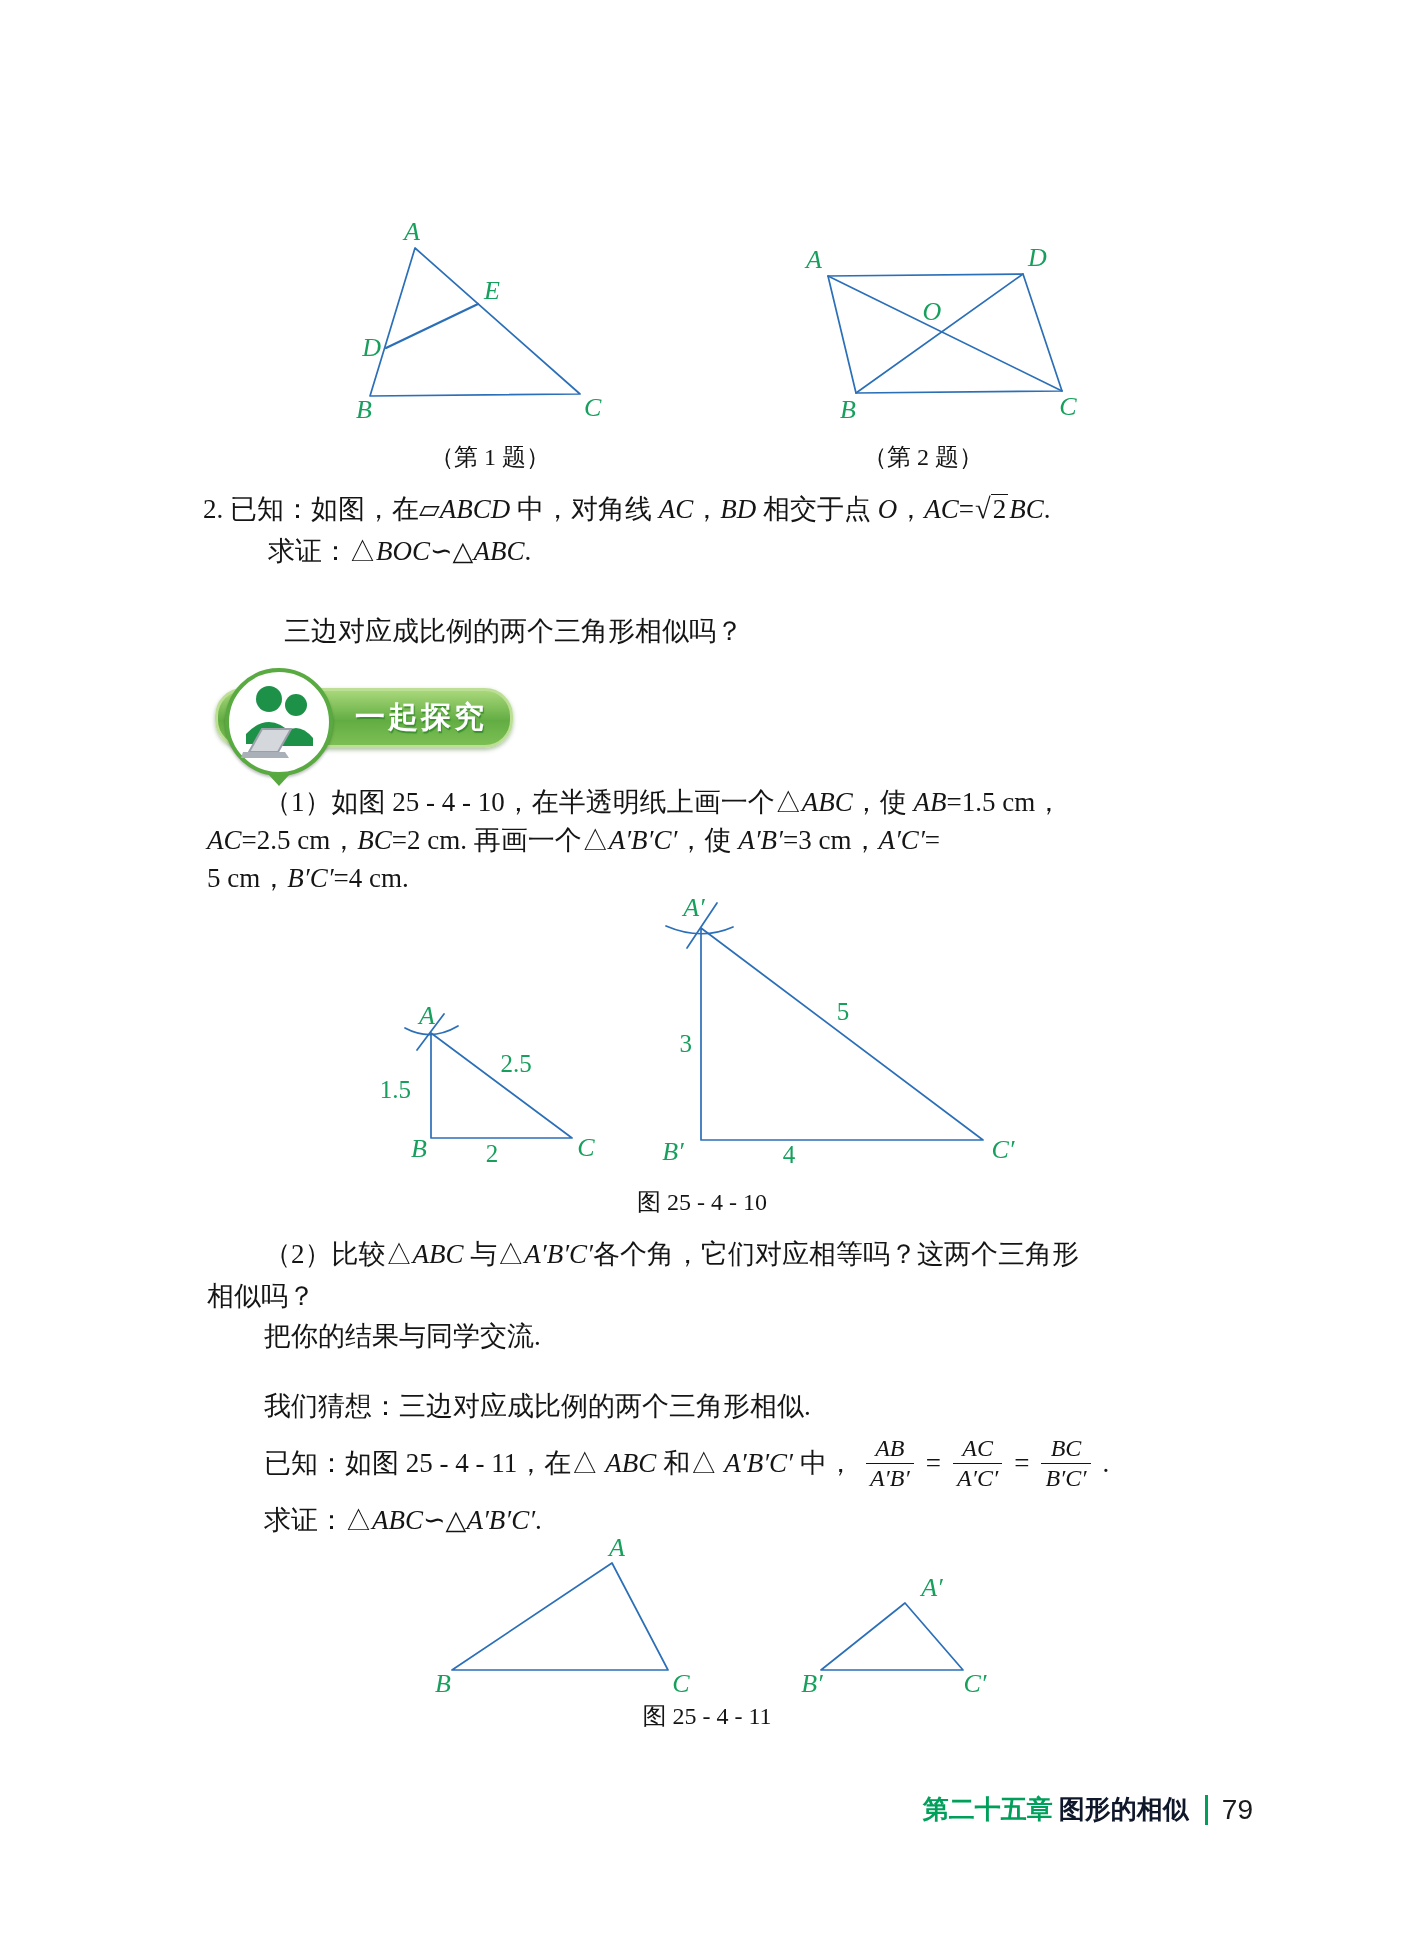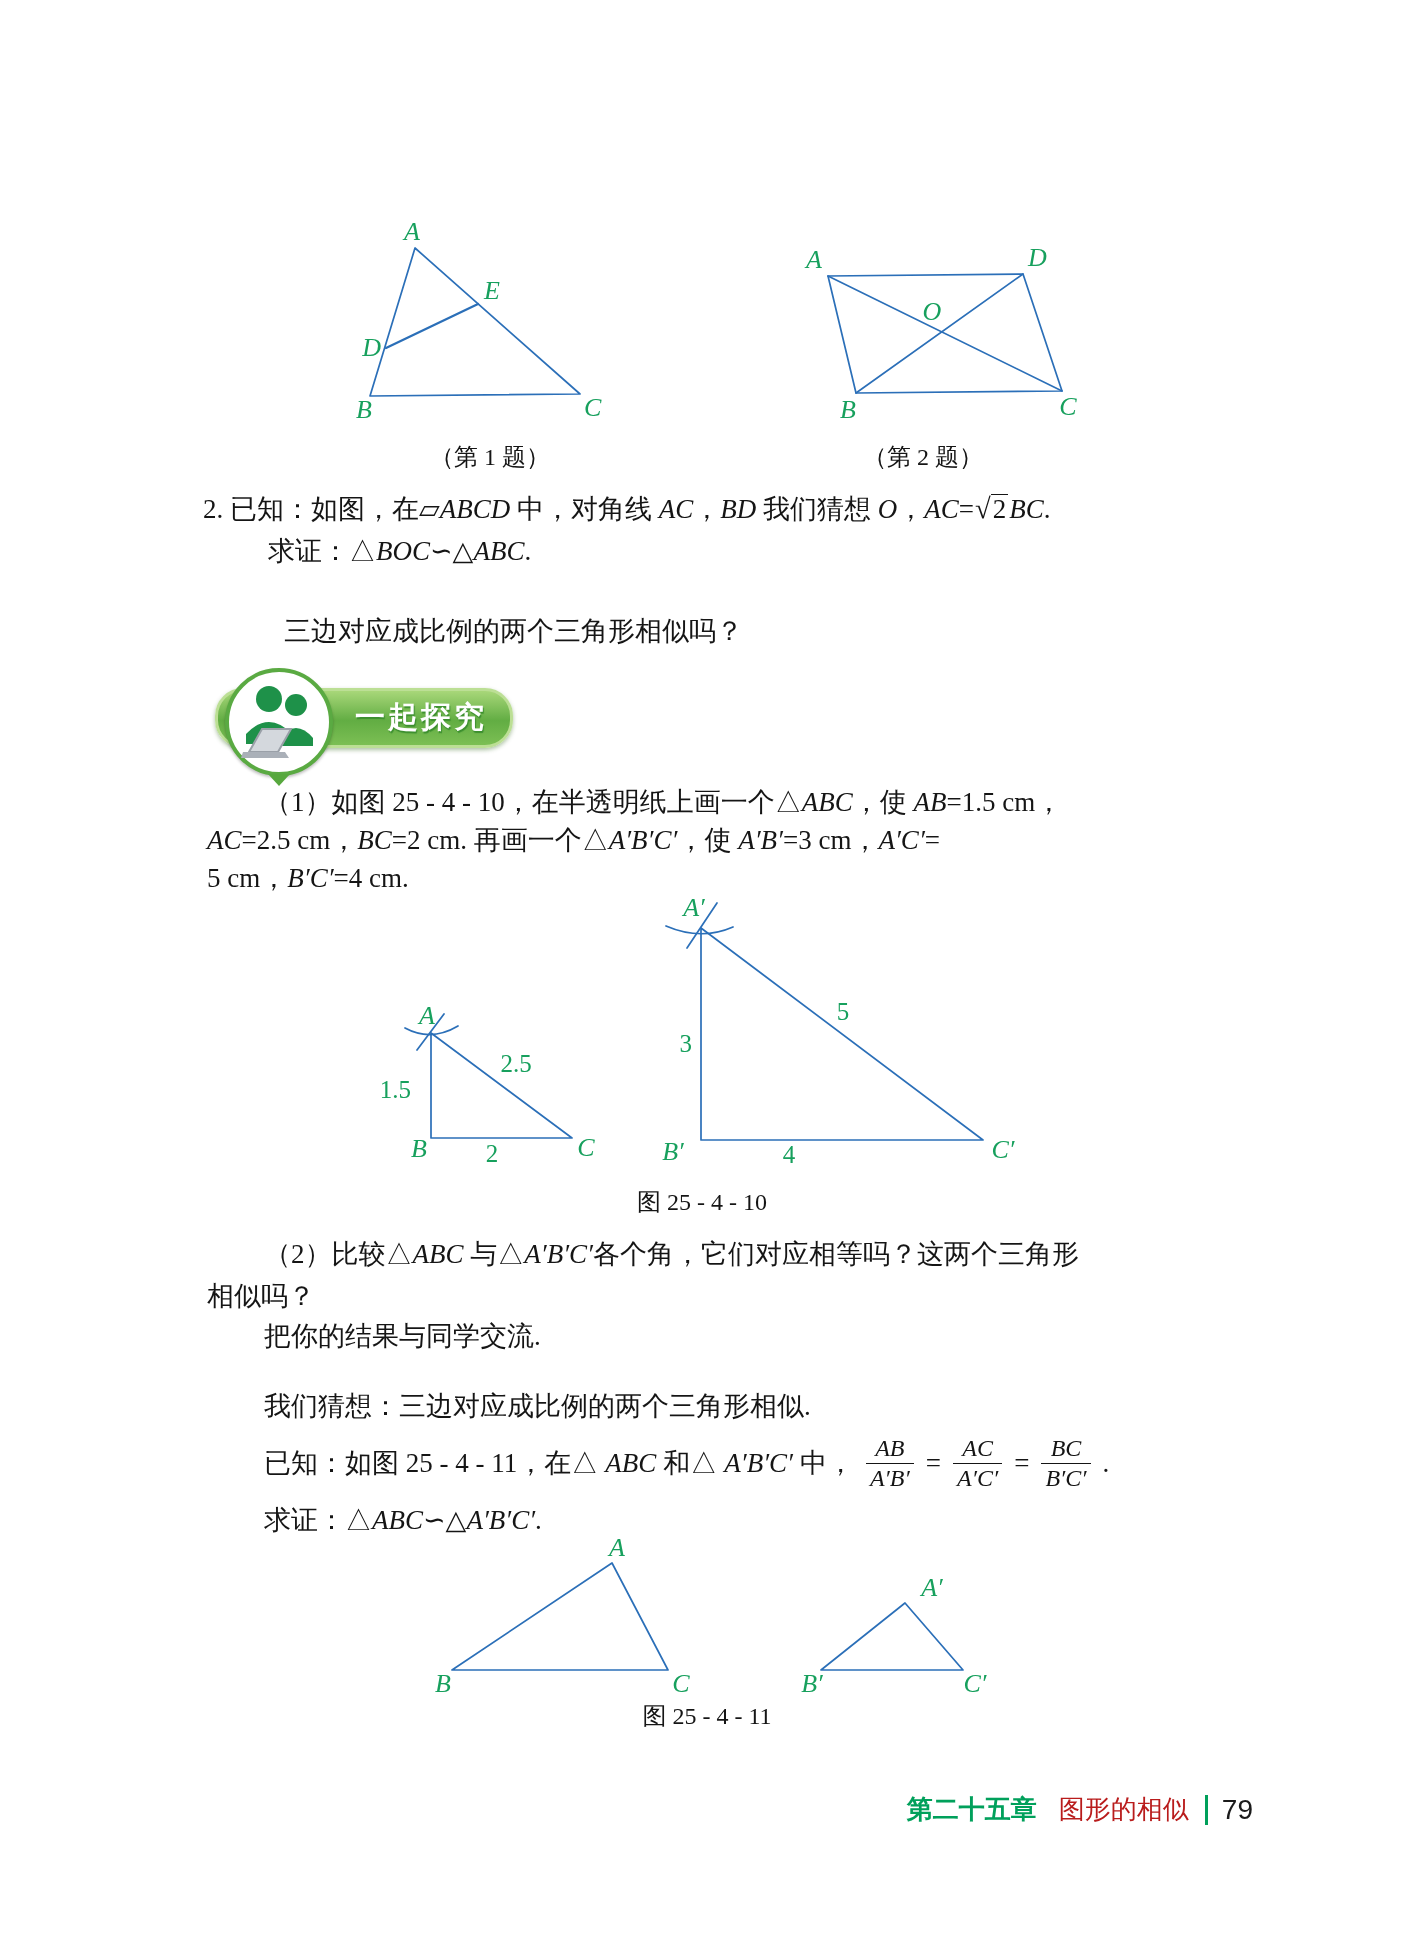--- a/index.html
+++ b/index.html
@@ -35,21 +35,21 @@
   .badge-chevron{position:absolute;left:63px;top:108px;width:0;height:0;
       border-left:11px solid transparent;border-right:11px solid transparent;
       border-top:12px solid #57a83e;}
   .badge-label{position:absolute;left:150px;top:31px;font-family:"Liberation Sans",sans-serif;
       font-weight:bold;font-size:30px;color:#fff;letter-spacing:3px;
       text-shadow:1px 2px 1px #3c8f2f;}
   
   .footer{position:absolute;top:1792px;right:150px;display:flex;align-items:center;
       font-family:"Liberation Sans",sans-serif;}
   .footer .chapter{color:#00a05b;font-weight:bold;font-size:26px;}
-  .footer .section{color:#b91c1c;font-weight:normal;font-size:26px;margin-left:22px;}
+  .footer .section{color:#0f172a;font-weight:bold;font-size:26px;margin-left:6px;}
   .footer .bar{width:3px;height:30px;background:#00a05b;margin:0 14px 0 16px;}
   .footer .pageno{color:#1b1b1b;font-size:28px;}
 </style>
 </head>
 <body>
 
 <div class="page">
 
   <svg style="left:330px;top:210px;" width="290" height="220" viewBox="330 210 290 220">
     <path class="geo" d="M415 248 L370 396 L580 394 Z"></path>
@@ -68,21 +68,21 @@
     <text class="ptlbl" x="822" y="268" text-anchor="end">A</text>
     <text class="ptlbl" x="1028" y="266" text-anchor="start">D</text>
     <text class="ptlbl" x="932" y="320" text-anchor="middle">O</text>
     <text class="ptlbl" x="848" y="418" text-anchor="middle">B</text>
     <text class="ptlbl" x="1068" y="415" text-anchor="middle">C</text>
   </svg>
 
   <div class="caption" style="left:490px;top:441px;">（第 1 题）</div>
   <div class="caption" style="left:923px;top:441px;">（第 2 题）</div>
 
-  <div class="line" style="left:203px;top:492px;"><span>2. 已知：如图，在▱</span><span class="mi">ABCD</span><span> 中，对角线 </span><span class="mi">AC</span><span>，</span><span class="mi">BD</span><span> 我们猜想 </span><span class="mi">O</span><span>，</span><span class="mi">AC</span><span>=</span><span class="rad">
+  <div class="line" style="left:203px;top:492px;"><span>2. 已知：如图，在▱</span><span class="mi">ABCD</span><span> 中，对角线 </span><span class="mi">AC</span><span>，</span><span class="mi">BD</span><span> 相交于点 </span><span class="mi">O</span><span>，</span><span class="mi">AC</span><span>=</span><span class="rad">
         <span class="rs">√</span>
         <span class="rb">2</span>
       </span><span class="mi">BC</span><span>.</span></div>
   <div class="line" style="left:268px;top:534px;"><span>求证：△</span><span class="mi">BOC</span><span>∽△</span><span class="mi">ABC</span><span>.</span></div>
 
   <div class="line" style="left:284px;top:614px;"><span>三边对应成比例的两个三角形相似吗？</span></div>
 
   <div class="badge">
     <div class="badge-pill"></div>
     <div class="badge-circle">

